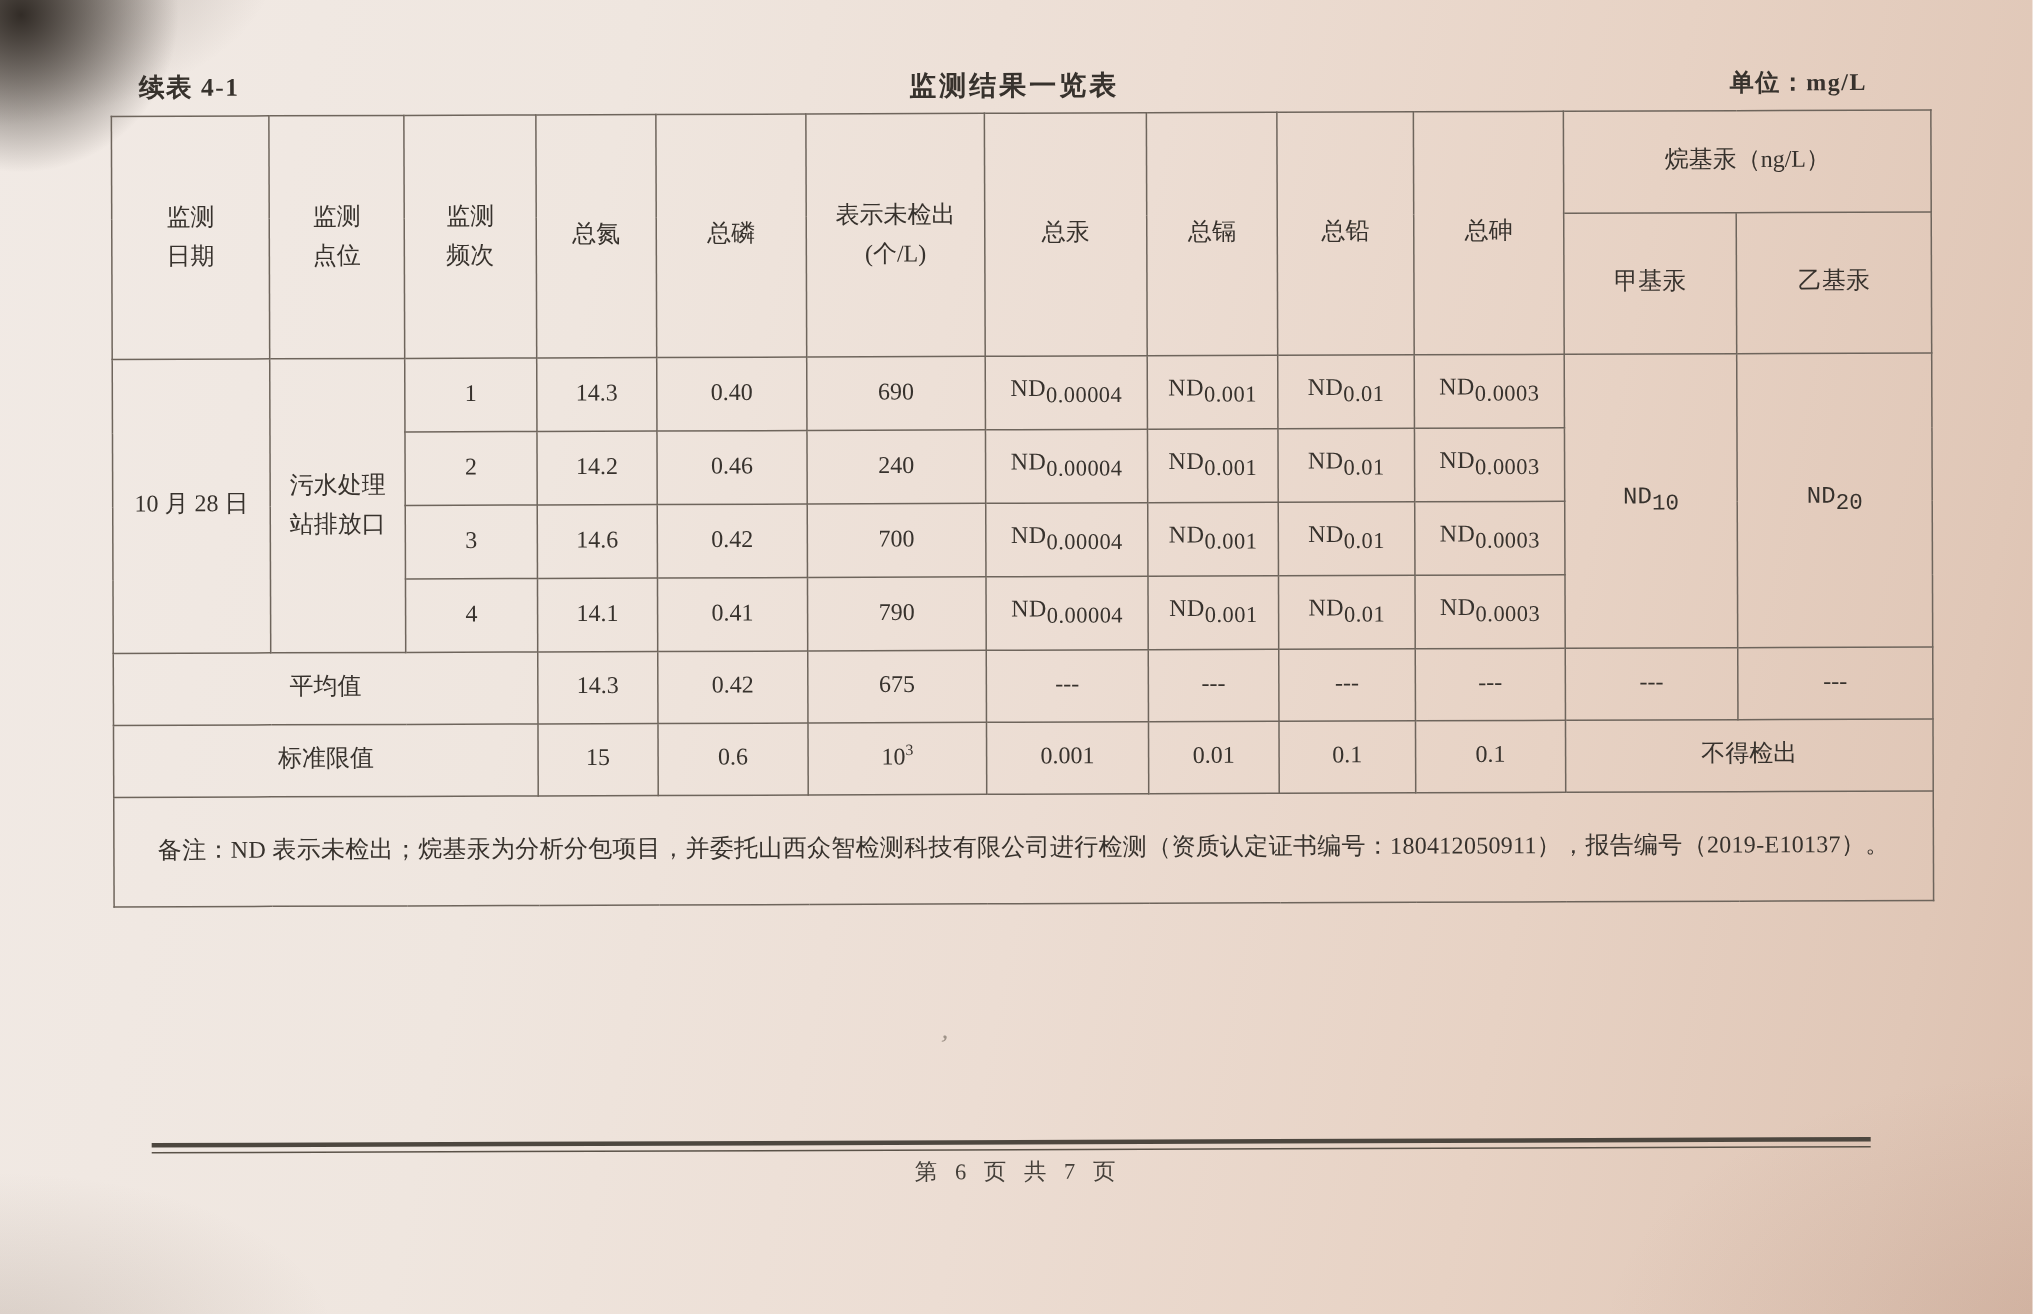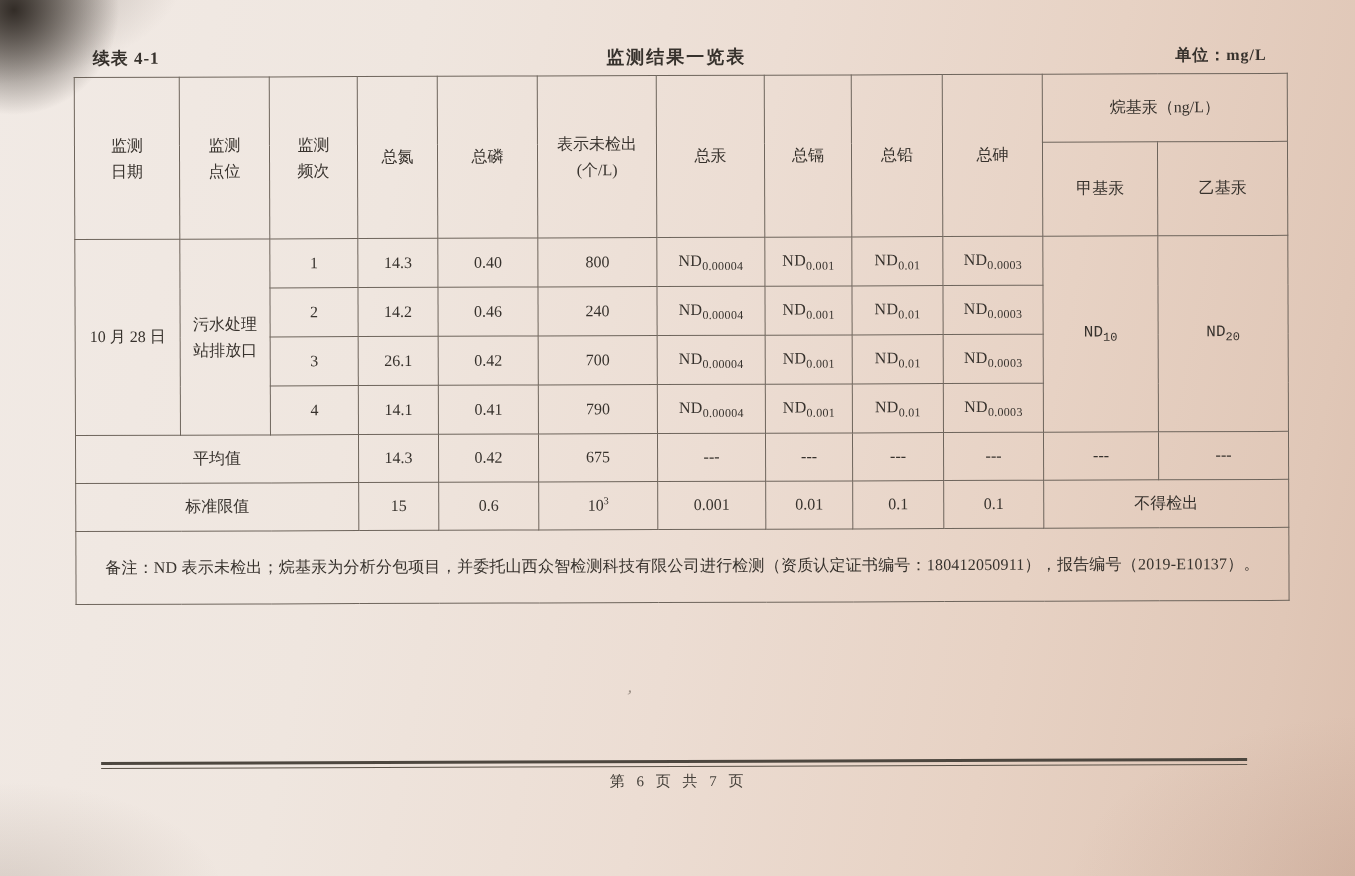--- a/index.html
+++ b/index.html
@@ -11,40 +11,40 @@
       radial-gradient(circle at 14px 10px, rgba(38,32,27,0.92) 0%, rgba(44,38,32,0.55) 45px, rgba(44,38,32,0) 105px),
       radial-gradient(ellipse 300px 150px at -3% -3%, rgba(70,58,50,0.45), transparent 75%),
       radial-gradient(ellipse 320px 160px at 0% 102%, rgba(120,98,82,0.20), transparent 70%),
       radial-gradient(ellipse 420px 240px at 102% 102%, rgba(150,105,85,0.18), transparent 75%),
       linear-gradient(101deg,#f1eae5 0%,#efe6df 28%,#ecddd3 52%,#e7d2c4 74%,#e0c7b7 92%,#dcc0af 100%);
   }
   .stage{position:absolute;inset:0;transform:rotate(-0.2deg);transform-origin:50% 50%;}
 
   .cont-label{position:absolute;left:94px;top:45px;font-size:17px;font-weight:bold;letter-spacing:1px;}
   .doc-title{position:absolute;left:0;width:1355px;top:45px;text-align:center;font-size:18px;font-weight:bold;letter-spacing:2px;}
-  .unit-label{position:absolute;right:87px;top:47px;font-size:16px;font-weight:bold;letter-spacing:1px;text-align:right;}
+  .unit-label{position:absolute;right:109px;top:47px;font-size:16px;font-weight:bold;letter-spacing:1px;text-align:right;}
 
   table.results{
     position:absolute;left:75px;top:75px;width:1213px;
     border-collapse:collapse;table-layout:fixed;
   }
   table.results th, table.results td{
     border:1px solid #6e655c;
     text-align:center;vertical-align:middle;
     font-weight:normal;font-size:16px;padding:0;
     line-height:1.55;
   }
   tr.hrow1{height:68px;}
   tr.hrow2{height:94px;}
   tr.sample{height:49px;}
   tr.avg{height:48px;}
   tr.limit{height:48px;}
   tr.noterow{height:73px;}
   td.nd{font-size:15px;letter-spacing:0.3px;}
-  td.nd sub, td.ndspan sub{font-size:12px;}
+  td.nd sub, td.ndspan sub{font-size:15px;}
   td.ndspan{font-size:15.5px;font-family:Liberation Mono, monospace;}
   sup{font-size:10.5px;}
   td.note-cell{
     text-align:left;padding:0 16px 0 20px;
     font-weight:bold;font-size:16px;letter-spacing:0.2px;
   }
   .two-line div{line-height:1.6;}
 
   .footer-rule{
     position:absolute;left:100px;top:760px;width:1146px;height:3px;
@@ -117,21 +117,21 @@
 
     <tr class="sample">
       <td rowspan="4">10 月 28 日</td>
       <td rowspan="4" class="two-line">
         <div>污水处理</div>
         <div>站排放口</div>
       </td>
       <td>1</td>
       <td>14.3</td>
       <td>0.40</td>
-      <td>800</td>
+      <td>690</td>
       <td class="nd"><span>ND</span><sub>0.00004</sub></td>
       <td class="nd"><span>ND</span><sub>0.001</sub></td>
       <td class="nd"><span>ND</span><sub>0.01</sub></td>
       <td class="nd"><span>ND</span><sub>0.0003</sub></td>
       <td rowspan="4" class="ndspan"><span>ND</span><sub>10</sub></td>
       <td rowspan="4" class="ndspan"><span>ND</span><sub>20</sub></td>
     </tr>
 
     <tr class="sample">
       <td>2</td>
@@ -139,21 +139,21 @@
       <td>0.46</td>
       <td>240</td>
       <td class="nd"><span>ND</span><sub>0.00004</sub></td>
       <td class="nd"><span>ND</span><sub>0.001</sub></td>
       <td class="nd"><span>ND</span><sub>0.01</sub></td>
       <td class="nd"><span>ND</span><sub>0.0003</sub></td>
     </tr>
 
     <tr class="sample">
       <td>3</td>
-      <td>26.1</td>
+      <td>14.6</td>
       <td>0.42</td>
       <td>700</td>
       <td class="nd"><span>ND</span><sub>0.00004</sub></td>
       <td class="nd"><span>ND</span><sub>0.001</sub></td>
       <td class="nd"><span>ND</span><sub>0.01</sub></td>
       <td class="nd"><span>ND</span><sub>0.0003</sub></td>
     </tr>
 
     <tr class="sample">
       <td>4</td>

